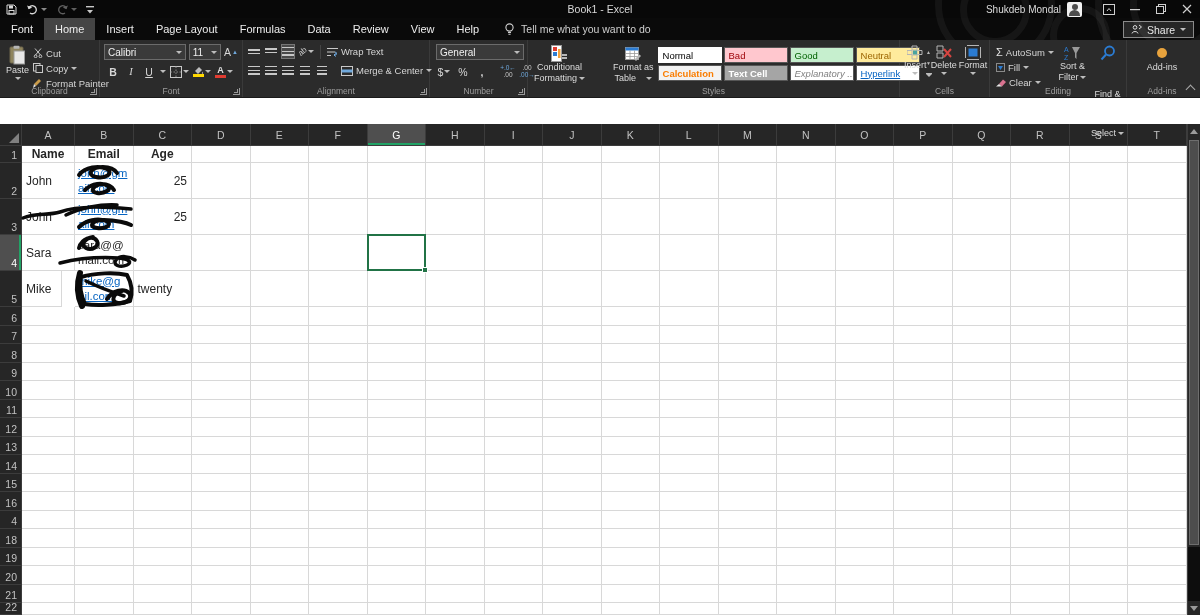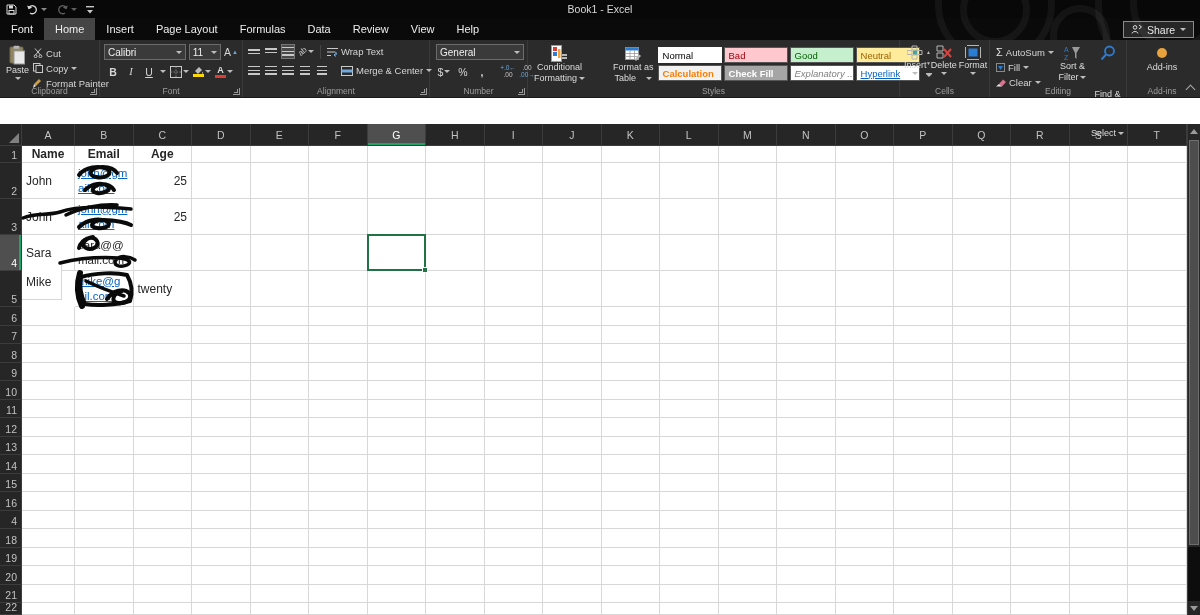--- a/index.html
+++ b/index.html
@@ -119,34 +119,69 @@
         <span class="dd" style="border-top-color:#5f5f5f"></span>
       </span>
       <span class="ic">
         <svg width="8" height="9" viewBox="0 0 8 9">
             <rect x="0" y="1" width="8" height="1.4" fill="#c8c8c8"></rect>
             <path d="M1,5 L7,5 L4,8.5 Z" fill="#c8c8c8"></path>
           </svg>
       </span>
     </div>
     <div class="title-center">Book1  -  Excel</div>
+    <div class="tb-right">
+      <span class="user-name">Shukdeb Mondal</span>
+      <span class="avatar"></span>
+      <span class="winbtn">
+        <svg width="12" height="11" viewBox="0 0 12 11">
+            <rect x="0.5" y="0.5" width="11" height="10" fill="none" stroke="#cfcfcf"></rect>
+            <path d="M4,7 L6,4.5 L8,7" fill="none" stroke="#cfcfcf"></path>
+          </svg>
+      </span>
+      <span class="winbtn">
+          <svg width="10" height="10">
+            <rect x="0" y="5" width="10" height="1.2" fill="#cfcfcf"></rect>
+          </svg>
+        </span>
+      <span class="winbtn">
+        <svg width="10" height="10" viewBox="0 0 10 10">
+            <rect x="2.5" y="0.5" width="7" height="7" fill="none" stroke="#cfcfcf"></rect>
+            <rect x="0.5" y="2.5" width="7" height="7" fill="#080808" stroke="#cfcfcf"></rect>
+          </svg>
+      </span>
+      <span class="winbtn">
+        <svg width="10" height="10" viewBox="0 0 10 10">
+            <path d="M1,1 L9,9 M9,1 L1,9" stroke="#cfcfcf" stroke-width="1.2"></path>
+          </svg>
+      </span>
+    </div>
   </div>
 
   <div class="tabrow">
     <div id="tabs" style="display:flex;">
         <div class="tab">Font</div>
         <div class="tab active">Home</div>
         <div class="tab">Insert</div>
         <div class="tab">Page Layout</div>
         <div class="tab">Formulas</div>
         <div class="tab">Data</div>
         <div class="tab">Review</div>
         <div class="tab">View</div>
         <div class="tab">Help</div>
       </div>
+    <div class="tellme">
+      <span class="icon">
+        <svg width="11" height="13" viewBox="0 0 11 13">
+            <circle cx="5.5" cy="4.5" r="3.6" fill="none" stroke="#cfcfcf" stroke-width="1.1"></circle>
+            <path d="M4,9.5 h3 M4.4,11.3 h2.2" stroke="#cfcfcf" stroke-width="1.1"></path>
+          </svg>
+      </span>
+      <span>Tell me what you want to do</span>
+    </div>
     <div class="share-btn">
       <span class="icon">
         <svg width="11" height="11" viewBox="0 0 11 11">
             <circle cx="4" cy="3.4" r="1.8" fill="none" stroke="#dcdcdc"></circle>
             <path d="M1,9.5 C1.3,6.9 6.7,6.9 7,9.5" fill="none" stroke="#dcdcdc"></path>
             <path d="M8,1 L10.5,3 L8,5" fill="none" stroke="#dcdcdc"></path>
           </svg>
       </span>
       <span>Share</span>
       <span class="dd"></span>
@@ -387,21 +422,21 @@
               <span>Table</span>
               <span class="dd"></span>
             </span>
         </div>
         <div id="chips" style="display:grid; grid-template-columns:repeat(4,64px); grid-auto-rows:16px; gap:2px; padding-top:4px;">
             <div class="chip" style="background: rgb(255, 255, 255); color: rgb(0, 0, 0); border: 1px solid rgb(255, 255, 255);">Normal</div>
             <div class="chip" style="background: rgb(255, 199, 206); color: rgb(156, 0, 6);">Bad</div>
             <div class="chip" style="background: rgb(198, 239, 206); color: rgb(0, 97, 0);">Good</div>
             <div class="chip" style="background: rgb(255, 235, 156); color: rgb(156, 101, 0);">Neutral</div>
             <div class="chip" style="background: rgb(242, 242, 242); color: rgb(250, 125, 0); font-weight: bold;">Calculation</div>
-            <div class="chip" style="background: rgb(165, 165, 165); color: rgb(255, 255, 255); font-weight: bold;">Check Fill</div>
+            <div class="chip" style="background: rgb(165, 165, 165); color: rgb(255, 255, 255); font-weight: bold;">Text Cell</div>
             <div class="chip" style="background: rgb(255, 255, 255); color: rgb(127, 127, 127); font-style: italic;">Explanatory ...</div>
             <div class="chip" style="background: rgb(255, 255, 255); color: rgb(5, 99, 193); text-decoration: underline;">Hyperlink</div>
           </div>
         <div style="display:flex; flex-direction:column; gap:1px; padding-top:4px;">
           <div class="minibtn" style="height:10px;min-width:10px;">
               <span style="font-size:5px;color:#bbb;">▲</span>
             </div>
           <div class="minibtn" style="height:10px;min-width:10px;">
               <span style="font-size:5px;color:#bbb;">▼</span>
             </div>
@@ -523,21 +558,21 @@
       </div>
   </div>
 
 
   <div class="sheet">
     <div id="cellwrap">
         <div class="cell b ac" style="left: 22px; top: 22px; width: 53px; height: 17px;">Name</div>
         <div class="cell" style="left: 22px; top: 39px; width: 53px; height: 36px;">John</div>
         <div class="cell" style="left: 22px; top: 75px; width: 53px; height: 36px;">John</div>
         <div class="cell" style="left: 22px; top: 111px; width: 53px; height: 36px;">Sara</div>
-        <div class="cell" style="left: 22px; top: 140px; width: 40px; height: 36px;">Mike</div>
+        <div class="cell" style="left: 22px; top: 147px; width: 40px; height: 36px;">Mike</div>
         <div class="cell" style="left: 22px; top: 183px; width: 53px; height: 18.5px;"></div>
         <div class="cell" style="left: 22px; top: 201.5px; width: 53px; height: 18.5px;"></div>
         <div class="cell" style="left: 22px; top: 220px; width: 53px; height: 18.5px;"></div>
         <div class="cell" style="left: 22px; top: 238.5px; width: 53px; height: 18.5px;"></div>
         <div class="cell" style="left: 22px; top: 257px; width: 53px; height: 18.5px;"></div>
         <div class="cell" style="left: 22px; top: 275.5px; width: 53px; height: 18.5px;"></div>
         <div class="cell" style="left: 22px; top: 294px; width: 53px; height: 18.5px;"></div>
         <div class="cell" style="left: 22px; top: 312.5px; width: 53px; height: 18.5px;"></div>
         <div class="cell" style="left: 22px; top: 331px; width: 53px; height: 18.5px;"></div>
         <div class="cell" style="left: 22px; top: 349.5px; width: 53px; height: 18.5px;"></div>

